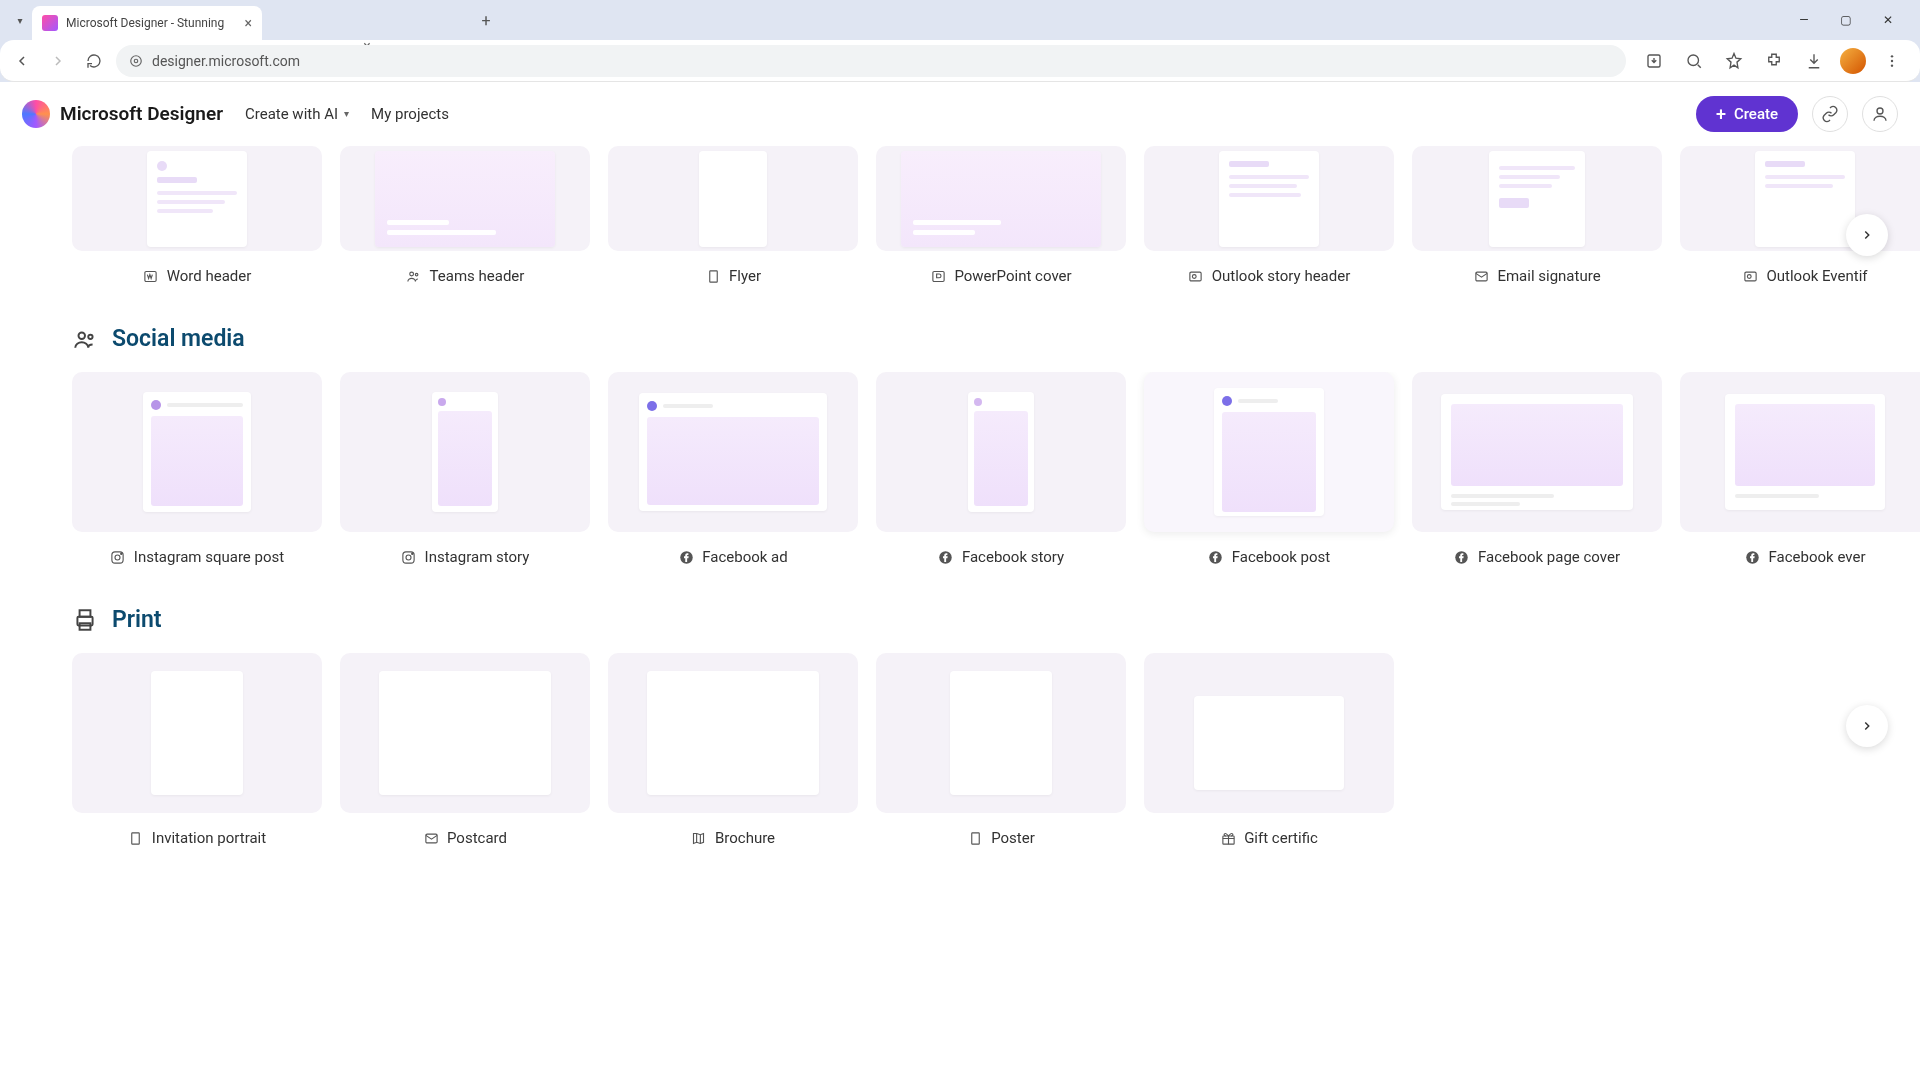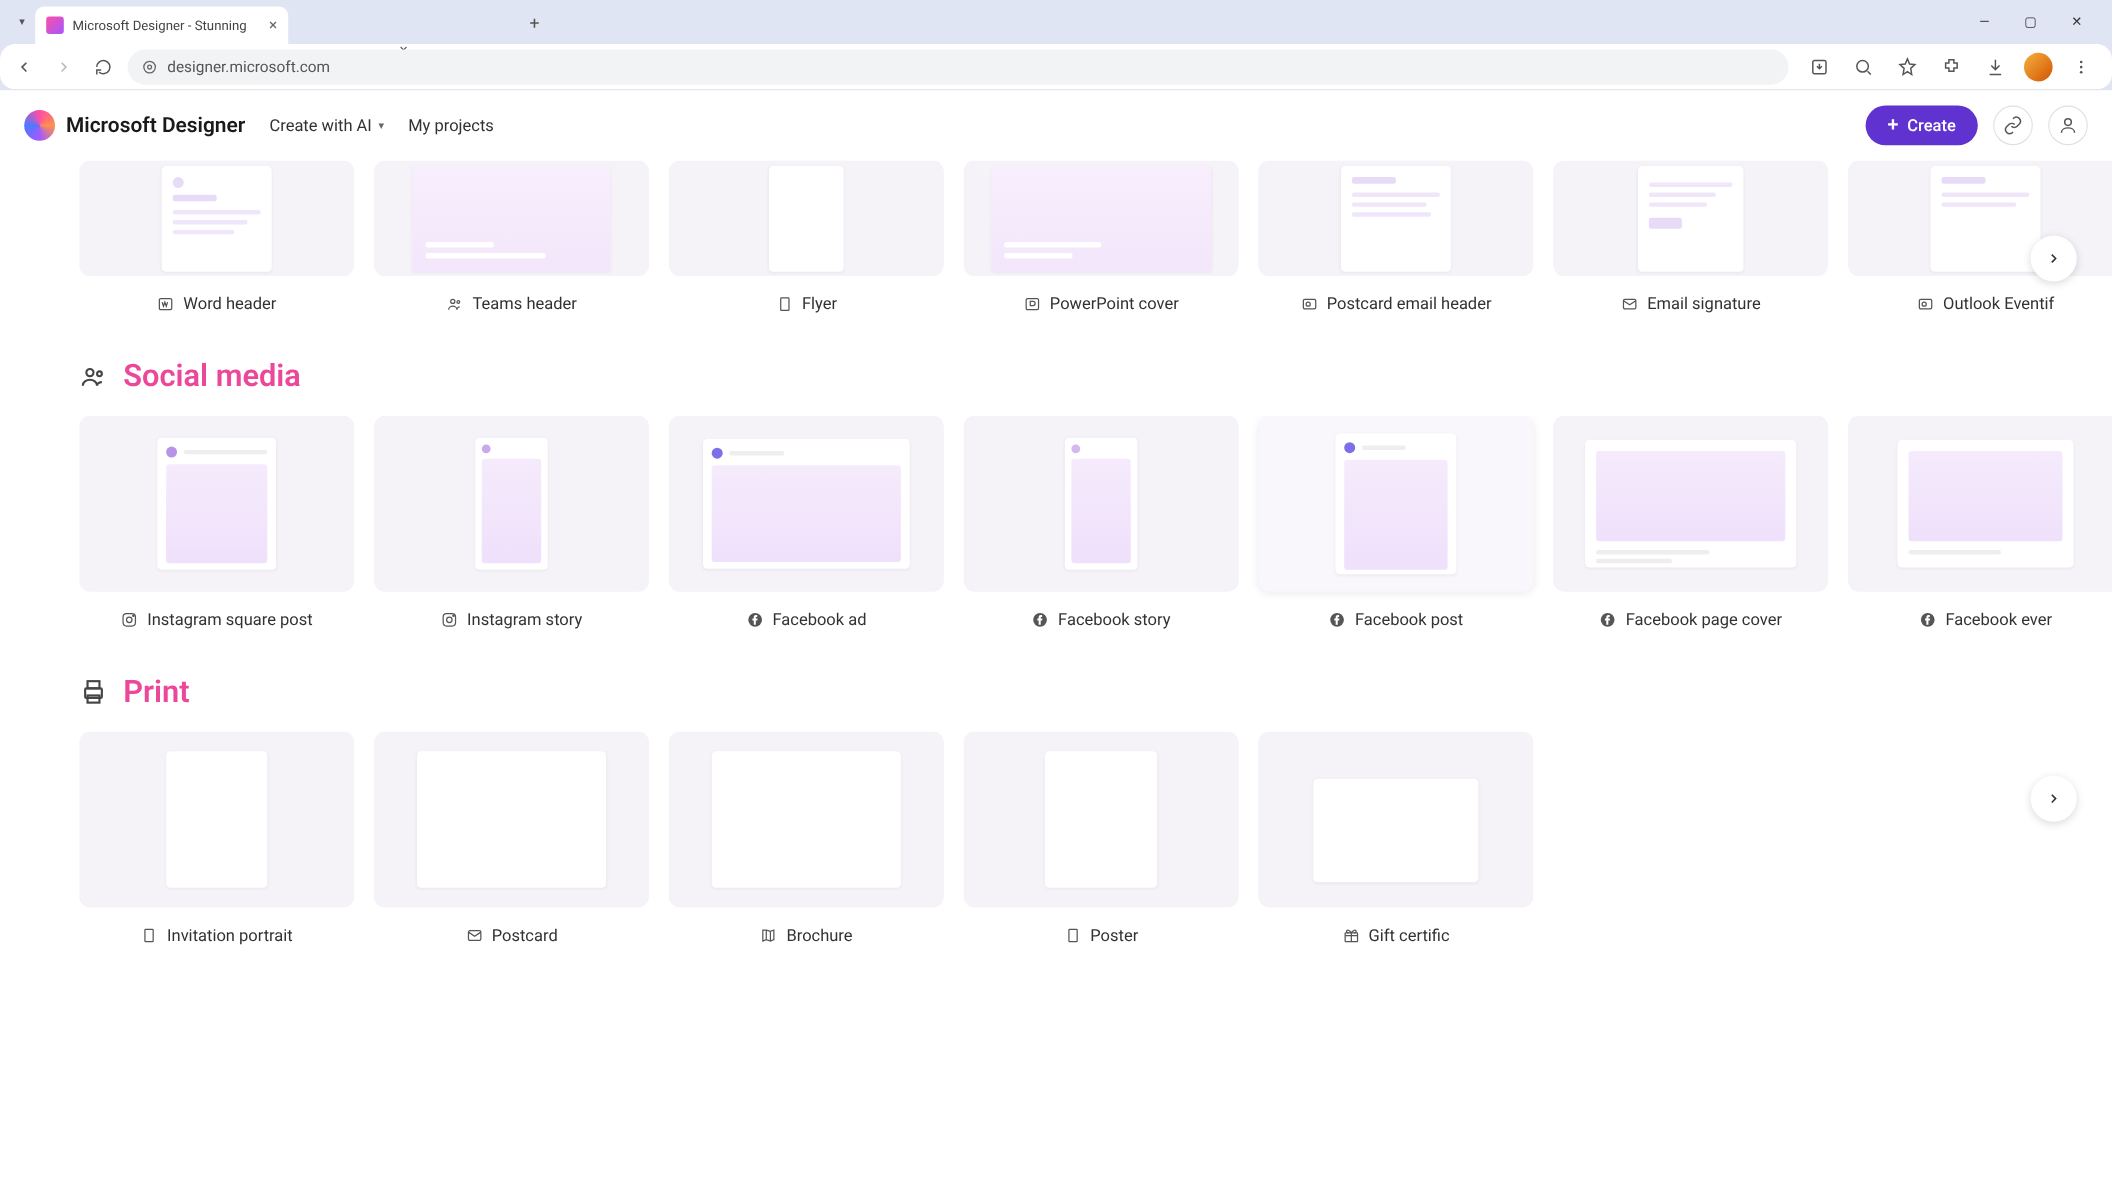--- a/index.html
+++ b/index.html
@@ -40,21 +40,21 @@
 .create-btn { background: #6033d1; color: #fff; border-radius: 24px; padding: 9px 20px; display:flex; align-items:center; gap:8px; font-size: 15px; font-weight: 500; }
 .create-btn .plus { font-size: 18px; line-height: 1; }
 .circ-btn { width: 36px; height: 36px; border:1px solid #e0e0e0; border-radius:50%; display:flex; align-items:center; justify-content:center; color:#555; }
 
 
 .content { padding: 0 0 0 72px; position: relative; height: calc(100% - 146px); overflow: hidden; }
 .section-row { margin-top: 0; position: relative; }
 .section-row.first .cards { margin-top: 0; }
 .section-title { display:flex; align-items:center; gap:14px; margin-top: 40px; margin-bottom: 20px; }
 .section-title .sicon { width: 26px; height: 26px; color:#444; }
-.section-title h2 { font-size: 28px; font-weight: 600; color:#ec4899; }
+.section-title h2 { font-size: 23px; font-weight: 600; color:#0c4a6e; }
 .cards { display:flex; gap: 18px; overflow: hidden; }
 .card { width: 250px; flex-shrink: 0; }
 .thumb { width: 250px; height: 160px; background: #f5f2f8; border-radius: 10px; display:flex; align-items:center; justify-content:center; }
 .thumb-inner { background: #fff; border-radius: 4px; box-shadow: 0 1px 3px rgba(0,0,0,0.05); }
 .card.hovered .thumb { box-shadow: 0 2px 8px rgba(0,0,0,0.08); background:#f9f6fc; }
 .caption { display:flex; align-items:center; justify-content:center; gap:8px; margin-top: 16px; font-size: 15px; color:#323232; }
 .caption .cicon { width: 16px; height: 16px; display:flex; align-items:center; justify-content:center; }
 
 .scroll-btn { position:absolute; right: 32px; width: 42px; height: 42px; background:#fff; border-radius:50%; box-shadow: 0 2px 8px rgba(0,0,0,0.15); display:flex; align-items:center; justify-content:center; color:#333; font-size: 14px; }
 
@@ -293,21 +293,21 @@
               <div class="line" style="width:90%"></div>
             </div>
           </div>
         <div class="caption">
             <span class="cicon">
               <svg width="15" height="15" viewBox="0 0 24 24" fill="none" stroke="#555" stroke-width="1.8">
                 <rect x="3" y="5" width="18" height="14" rx="2"></rect>
                 <circle cx="10" cy="12" r="3"></circle>
               </svg>
             </span>
-            <span>Postcard email header</span>
+            <span>Outlook story header</span>
           </div>
       </div>
       <div class="card">
         <div class="thumb" style="height:105px">
             <div class="thumb-inner ti-sig">
               <div class="line"></div>
               <div class="line" style="width:80%"></div>
               <div class="line" style="width:70%"></div>
               <div class="botbar"></div>
             </div>

